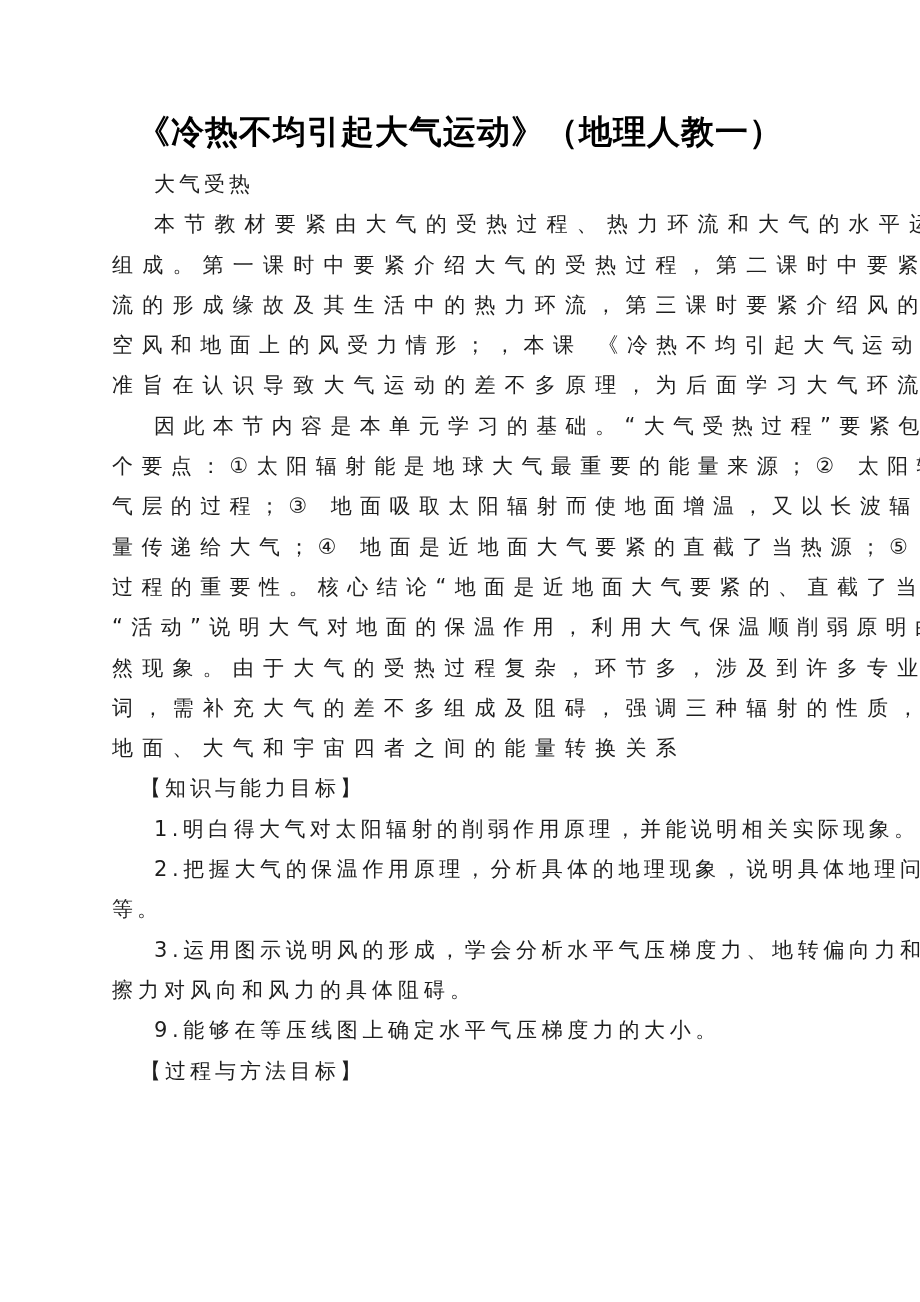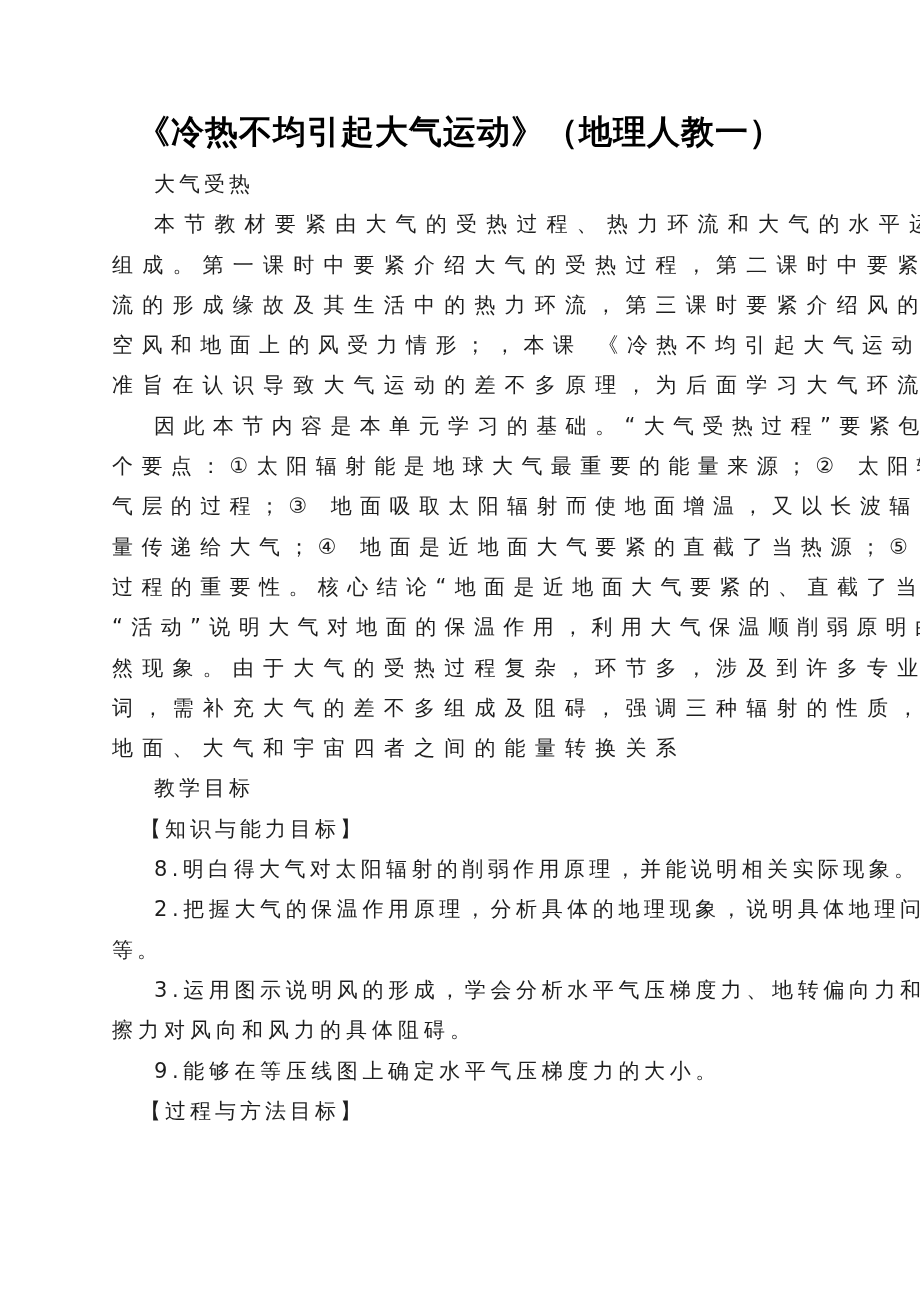--- a/index.html
+++ b/index.html
@@ -82,26 +82,25 @@
       <div class="line tighter">个要点：①太阳辐射能是地球大气最重要的能量来源；② 太阳辐射穿过大</div>
       <div class="line tighter">气层的过程；③ 地面吸取太阳辐射而使地面增温，又以长波辐的形式把热</div>
       <div class="line tighter">量传递给大气；④ 地面是近地面大气要紧的直截了当热源；⑤ 大气受热</div>
       <div class="line tighter">过程的重要性。核心结论“地面是近地面大气要紧的、直截了当的热源”，</div>
       <div class="line tighter">“活动”说明大气对地面的保温作用，利用大气保温顺削弱原明白得释自</div>
       <div class="line tight">然现象。由于大气的受热过程复杂，环节多，涉及到许多专业的术语和名</div>
       <div class="line tight">词，需补充大气的差不多组成及阻碍，强调三种辐射的性质，理顺太阳、</div>
       <div class="line tight">地面、大气和宇宙四者之间的能量转换关系</div>
     </div>
 
-    <div class="line heading">教学目标</div>
 
     <div class="line bracket">【知识与能力目标】</div>
 
     <div>
-      <div class="line indent" style="letter-spacing:4.4px">8.明白得大气对太阳辐射的削弱作用原理，并能说明相关实际现象。</div>
+      <div class="line indent" style="letter-spacing:4.4px">1.明白得大气对太阳辐射的削弱作用原理，并能说明相关实际现象。</div>
     </div>
 
     <div>
       <div class="line indent" style="letter-spacing:4.6px">2.把握大气的保温作用原理，分析具体的地理现象，说明具体地理问题</div>
       <div class="line" style="letter-spacing:4px">等。</div>
     </div>
 
     <div>
       <div class="line indent" style="letter-spacing:4.6px">3.运用图示说明风的形成，学会分析水平气压梯度力、地转偏向力和摩</div>
       <div class="line" style="letter-spacing:5px">擦力对风向和风力的具体阻碍。</div>

